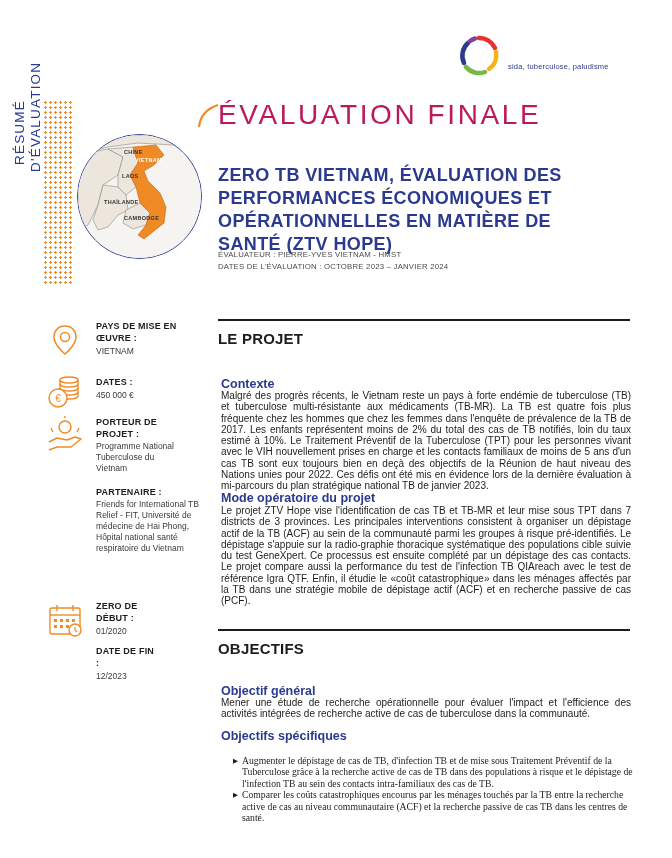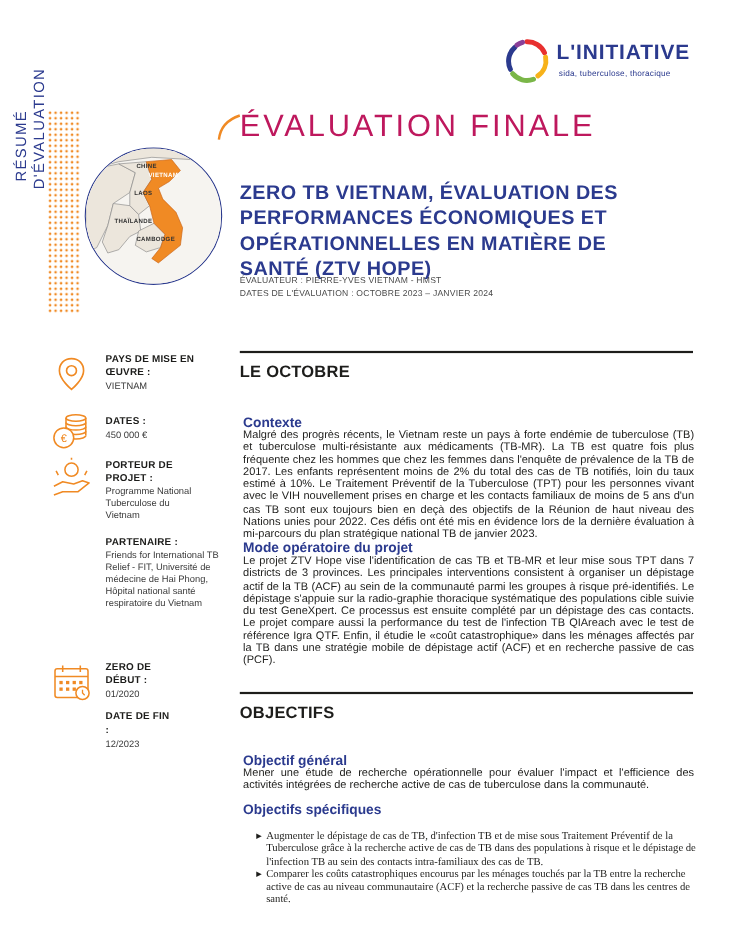--- a/index.html
+++ b/index.html
@@ -77,22 +77,21 @@
 </div>
 
 <div class="logo">
   <svg width="42" height="42" viewBox="0 0 42 42" style="position:absolute;left:0;top:0;">
     <path d="M21 4 A17 17 0 0 1 37 14" stroke="#e8302f" stroke-width="4.5" fill="none" stroke-linecap="round"></path>
     <path d="M38 18 A17 17 0 0 1 31 35" stroke="#f7b21a" stroke-width="4.5" fill="none" stroke-linecap="round"></path>
     <path d="M27 38 A17 17 0 0 1 8 33" stroke="#7ab648" stroke-width="4.5" fill="none" stroke-linecap="round"></path>
     <path d="M6 29 A17 17 0 0 1 10 9" stroke="#2b3a8e" stroke-width="4.5" fill="none" stroke-linecap="round"></path>
     <path d="M12 7 A17 17 0 0 1 17 4.5" stroke="#8a3f98" stroke-width="4.5" fill="none" stroke-linecap="round"></path>
   </svg>
-  <div class="name">L'INITIATIVE</div>
-  <div class="tag">sida, tuberculose, thoracique</div>
+  <div class="tag">sida, tuberculose, paludisme</div>
 </div>
 
 <svg class="kicker-arc" width="24" height="26" viewBox="0 0 24 26">
   <path d="M22 2 C10 6 4 14 3 24" stroke="#f08a24" stroke-width="2.2" fill="none"></path>
 </svg>
 <div class="kicker">ÉVALUATION FINALE</div>
 <div class="title">ZERO TB VIETNAM, ÉVALUATION DES PERFORMANCES ÉCONOMIQUES ET OPÉRATIONNELLES EN MATIÈRE DE SANTÉ (ZTV HOPE)</div>
 <div class="meta">
   <div>ÉVALUATEUR : PIERRE-YVES VIETNAM - HMST</div>
   <div>DATES DE L'ÉVALUATION : OCTOBRE 2023 – JANVIER 2024</div>
@@ -155,21 +154,21 @@
   <div class="k" style="top:0; width:70px;">ZERO DE DÉBUT :</div>
   <div class="v" style="top:26px;">01/2020</div>
 </div>
 
 <div class="info" style="top:645px; height:40px;">
   <div class="k" style="top:0; width:60px;">DATE DE FIN :</div>
   <div class="v" style="top:26px;">12/2023</div>
 </div>
 
 <div class="rule" style="top:319px;"></div>
-<div class="sec-title" style="top:330px;">LE OCTOBRE</div>
+<div class="sec-title" style="top:330px;">LE PROJET</div>
 
 <div class="sub" style="top:377px;">Contexte</div>
 <div class="para" style="top:390px;">Malgré des progrès récents, le Vietnam reste un pays à forte endémie de tuberculose (TB) et tuberculose multi-résistante aux médicaments (TB-MR). La TB est quatre fois plus fréquente chez les hommes que chez les femmes dans l'enquête de prévalence de la TB de 2017. Les enfants représentent moins de 2% du total des cas de TB notifiés, loin du taux estimé à 10%. Le Traitement Préventif de la Tuberculose (TPT) pour les personnes vivant avec le VIH nouvellement prises en charge et les contacts familiaux de moins de 5 ans d'un cas TB sont eux toujours bien en deçà des objectifs de la Réunion de haut niveau des Nations unies pour 2022. Ces défis ont été mis en évidence lors de la dernière évaluation à mi-parcours du plan stratégique national TB de janvier 2023.</div>
 
 <div class="sub" style="top:491px;">Mode opératoire du projet</div>
 <div class="para" style="top:505px;">Le projet ZTV Hope vise l'identification de cas TB et TB-MR et leur mise sous TPT dans 7 districts de 3 provinces. Les principales interventions consistent à organiser un dépistage actif de la TB (ACF) au sein de la communauté parmi les groupes à risque pré-identifiés. Le dépistage s'appuie sur la radio-graphie thoracique systématique des populations cible suivie du test GeneXpert. Ce processus est ensuite complété par un dépistage des cas contacts. Le projet compare aussi la performance du test de l'infection TB QIAreach avec le test de référence Igra QTF. Enfin, il étudie le «coût catastrophique» dans les ménages affectés par la TB dans une stratégie mobile de dépistage actif (ACF) et en recherche passive de cas (PCF).</div>
 
 <div class="rule" style="top:629px;"></div>
 <div class="sec-title" style="top:640px;">OBJECTIFS</div>
 

